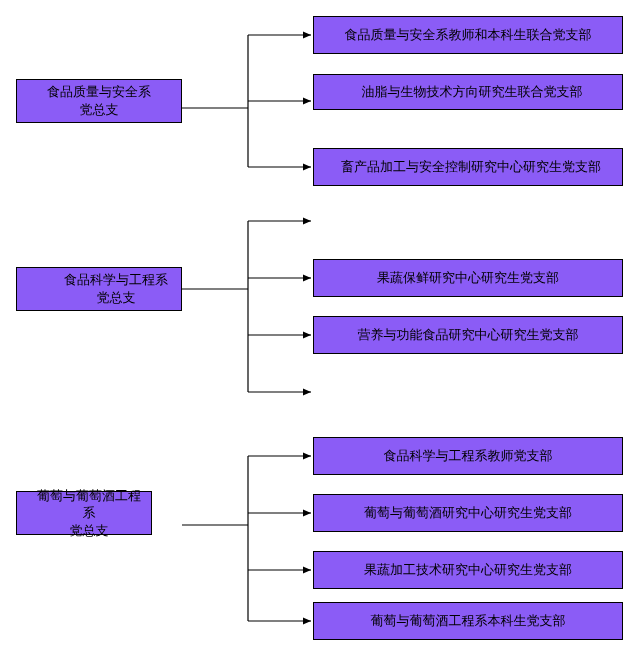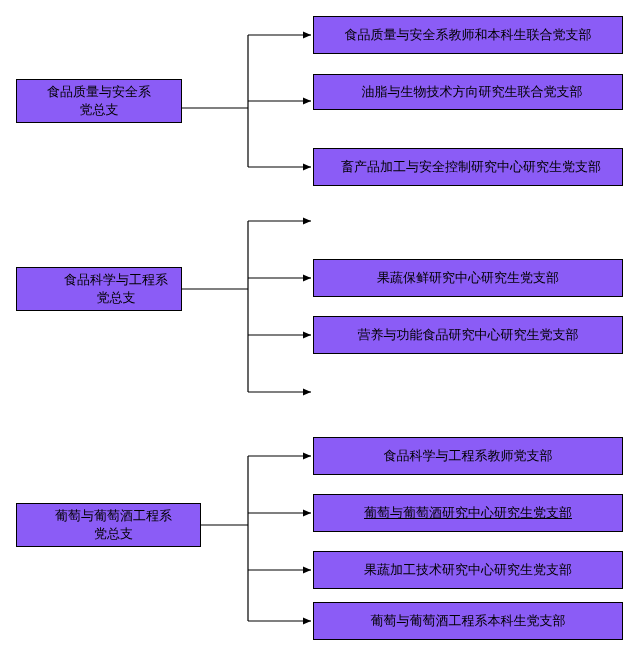--- a/index.html
+++ b/index.html
@@ -79,18 +79,18 @@
         <line x1="248" y1="456" x2="248" y2="621"></line>
       </g>
   </svg>
 <div class="node parent" style="left: 16px; top: 79px; width: 166px; height: 44px;">食品质量与安全系<br>党总支</div>
     <div class="node child" style="left: 313px; top: 16px; width: 310px; height: 38px;">食品质量与安全系教师和本科生联合党支部</div>
     <div class="node child" style="left: 313px; top: 74px; width: 310px; height: 36px; padding-left: 14px;">油脂与生物技术方向研究生联合党支部</div>
     <div class="node child" style="left: 313px; top: 148px; width: 310px; height: 38px; padding-left: 12px;">畜产品加工与安全控制研究中心研究生党支部</div>
     <div class="node parent" style="left: 16px; top: 267px; width: 166px; height: 44px; padding-left: 40px;">食品科学与工程系<br>党总支</div>
     <div class="node child" style="left: 313px; top: 316px; width: 310px; height: 38px;">营养与功能食品研究中心研究生党支部</div>
     <div class="node child" style="left: 313px; top: 259px; width: 310px; height: 38px;">果蔬保鲜研究中心研究生党支部</div>
-    <div class="node parent" style="left: 16px; top: 503px; width: 185px; height: 44px; padding-left: 16px;">葡萄与葡萄酒工程系<br>党总支</div>
+    <div class="node parent" style="left: 16px; top: 491px; width: 136px; height: 44px; padding-left: 16px;">葡萄与葡萄酒工程系<br>党总支</div>
     <div class="node child" style="left: 313px; top: 437px; width: 310px; height: 38px;">食品科学与工程系教师党支部</div>
-    <div class="node child" style="left: 313px; top: 494px; width: 310px; height: 38px; text-decoration: underline;">葡萄与葡萄酒研究中心研究生党支部</div>
+    <div class="node child" style="left: 313px; top: 494px; width: 310px; height: 38px;">葡萄与葡萄酒研究中心研究生党支部</div>
     <div class="node child" style="left: 313px; top: 551px; width: 310px; height: 38px;">果蔬加工技术研究中心研究生党支部</div>
     <div class="node child" style="left: 313px; top: 602px; width: 310px; height: 38px; font-family: Liberation Serif, serif;">葡萄与葡萄酒工程系本科生党支部</div>
   </div>
 
 </body></html>

